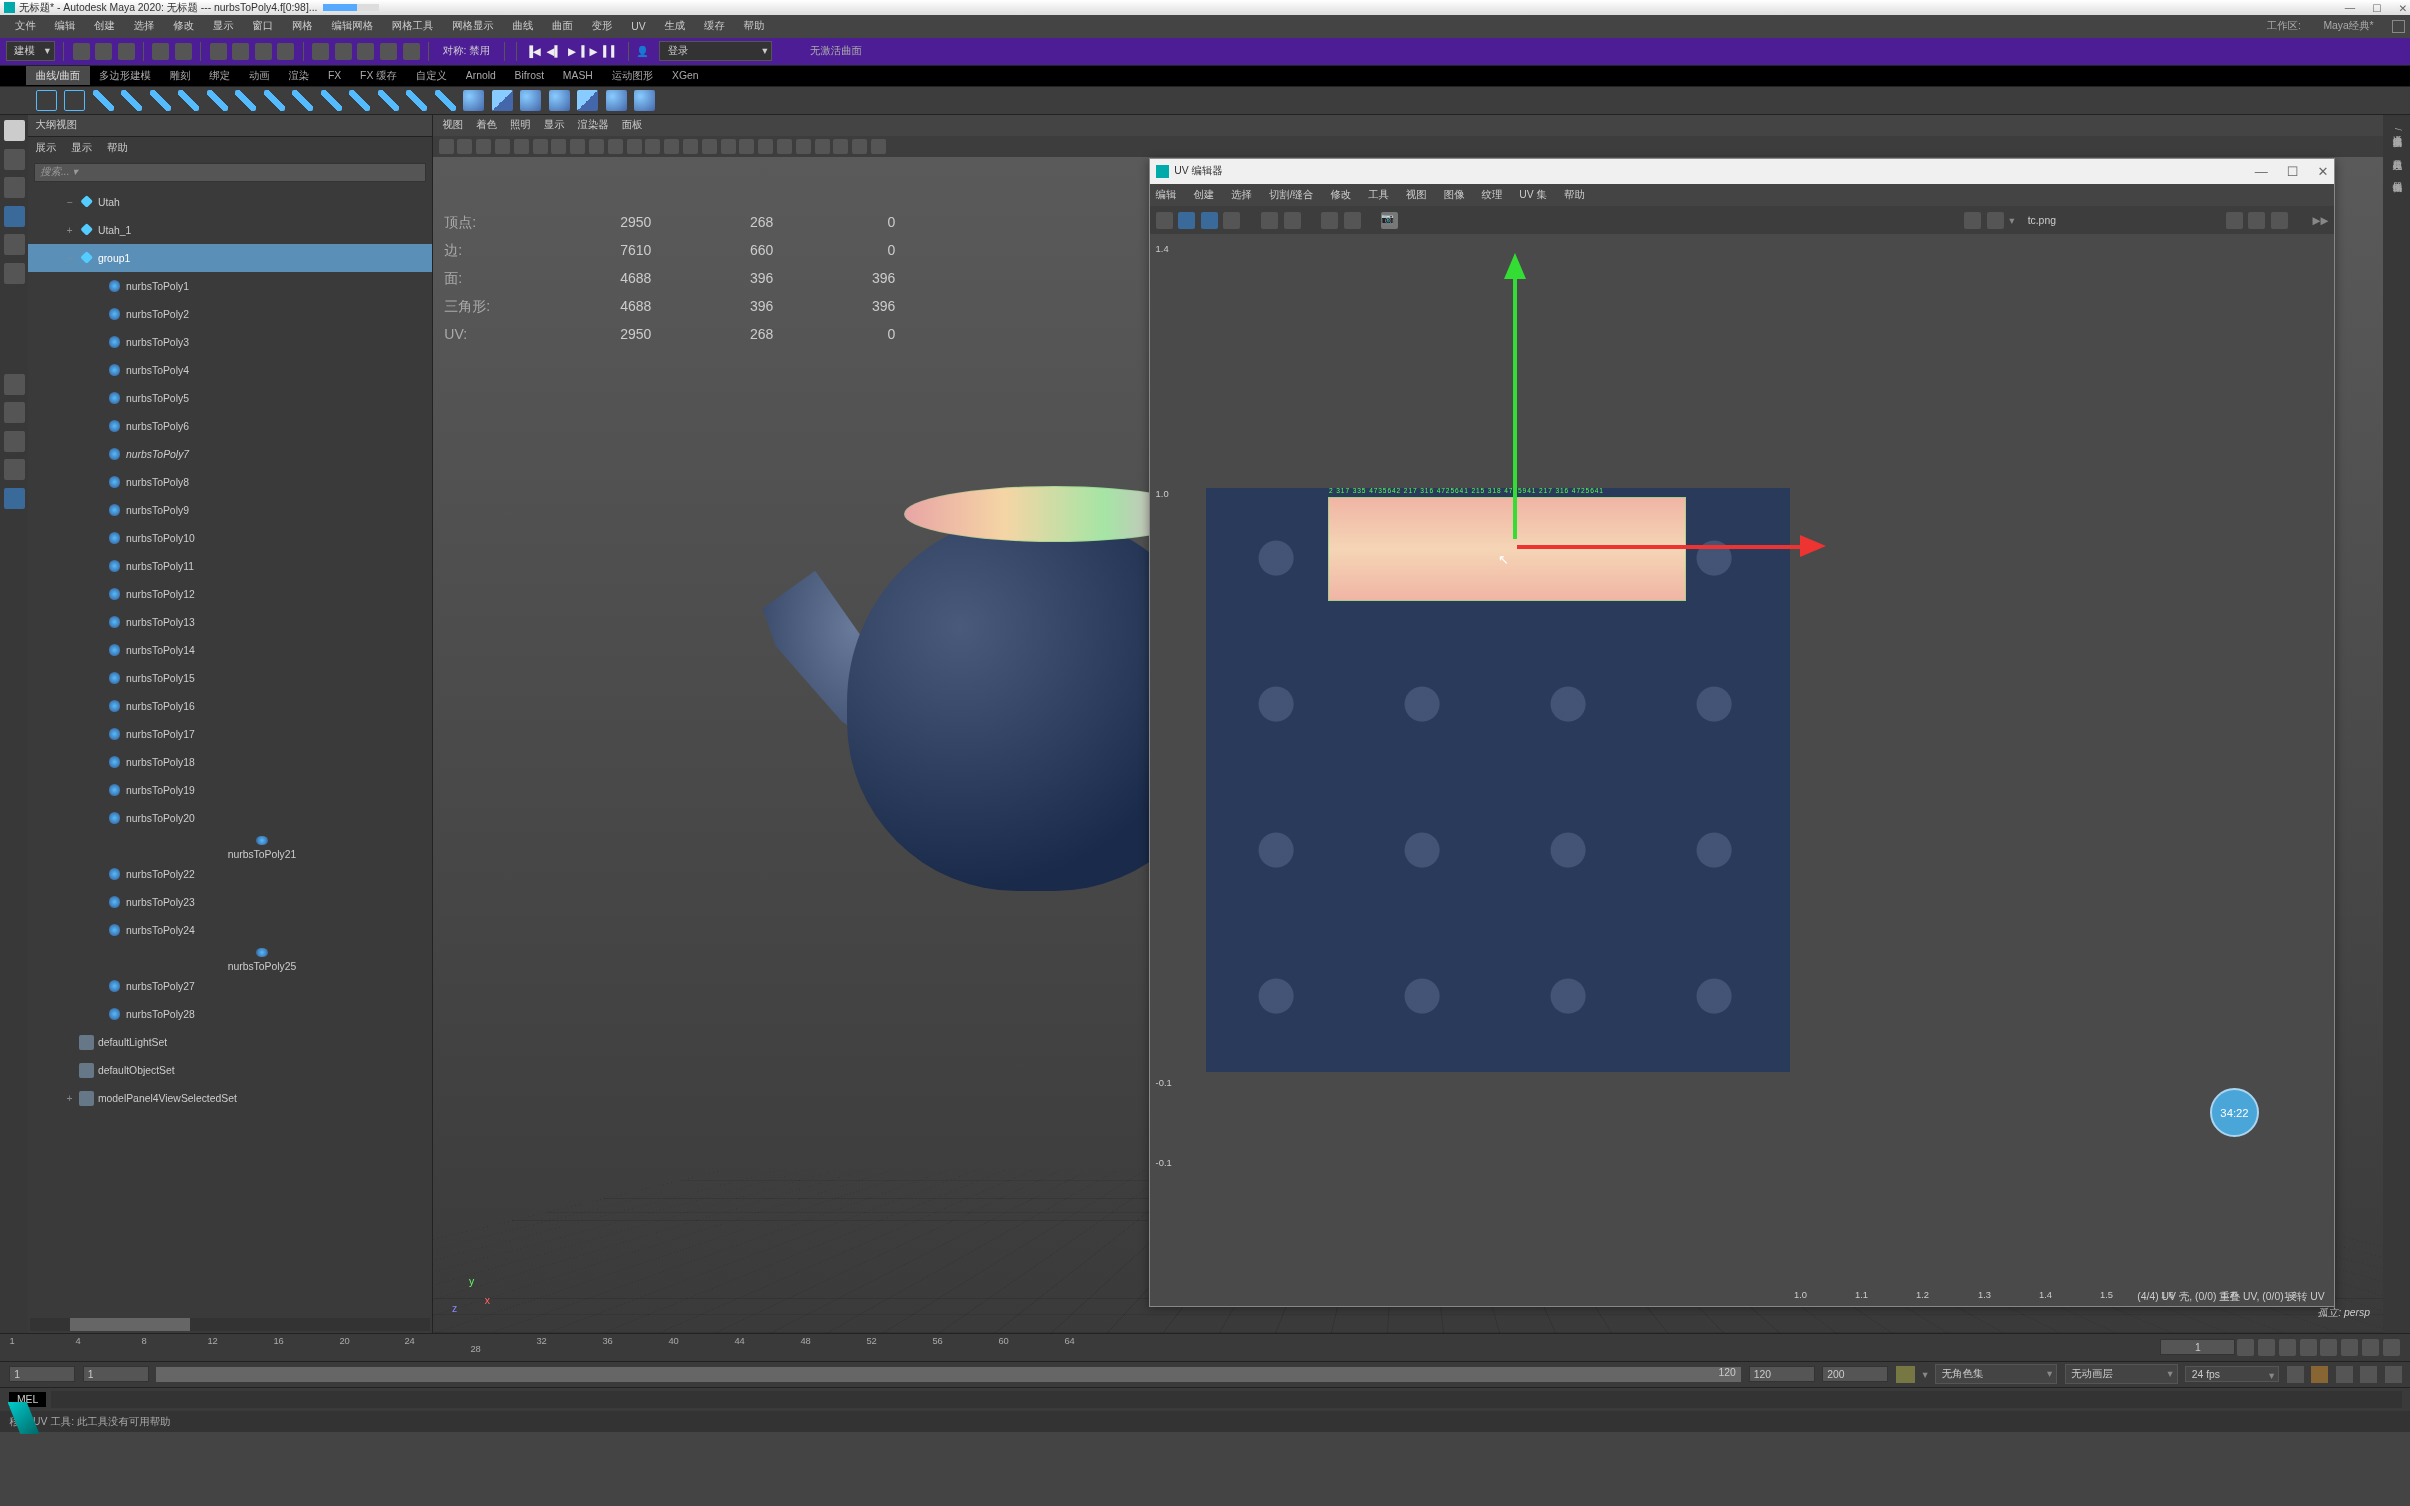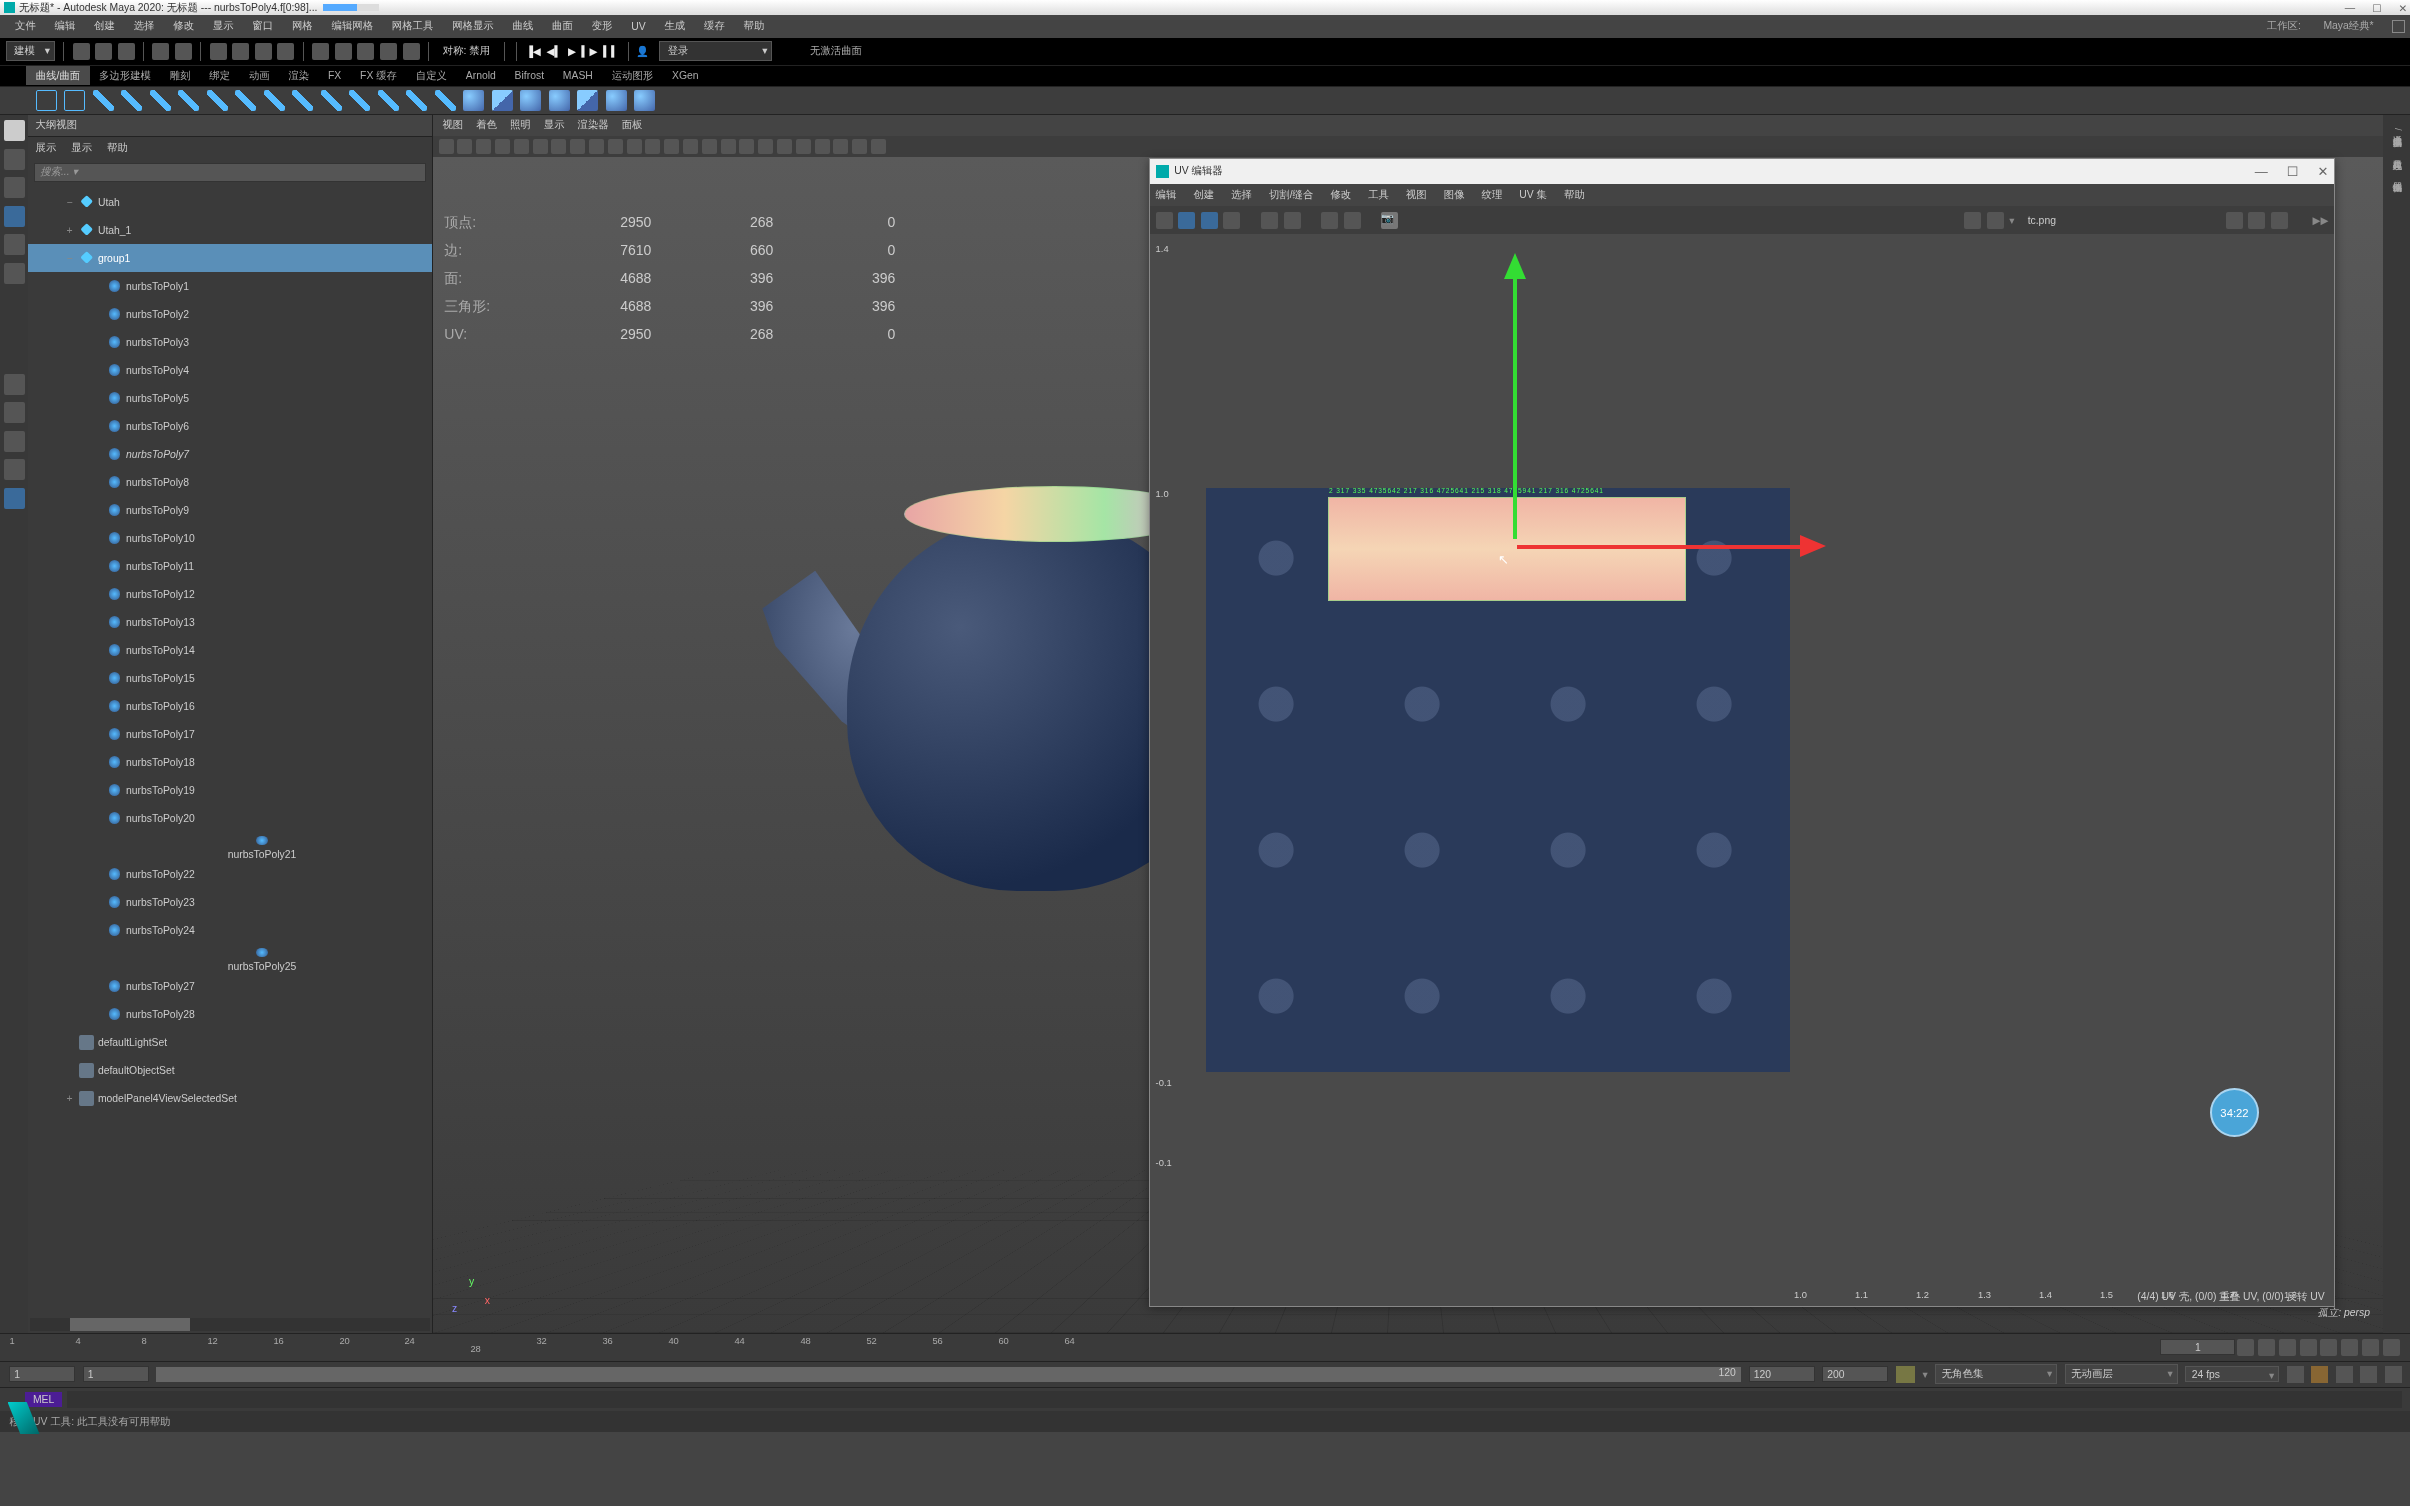--- a/index.html
+++ b/index.html
@@ -6,21 +6,21 @@
 body { background: #444; color: #ccc; font-size: 10.4px; overflow: hidden; width: 2411px; height: 1507px; transform-origin: top left; }
 .titlebar { height: 15px; background: linear-gradient(#fff, #ddd); display: flex; align-items: center; padding: 0 3.8px; color: #333; font-size: 10.4px; }
 .titlebar .mlogo { width: 11.3px; height: 11.3px; background: #0aa; margin-right: 3.8px; }
 .titlebar .progress { width: 56px; height: 7.5px; background: linear-gradient(90deg, #5af 60%, #ddd 60%); margin: 0 5.6px; }
 .titlebar .wbtns { margin-left: auto; display: flex; gap: 17px; color: #666; }
 .menubar { height: 22.6px; background: #444; display: flex; align-items: center; padding: 0 5.6px; }
 .menubar span { padding: 0 9.4px; cursor: pointer; }
 .menubar .spacer { flex: 1; }
 .menubar .workspace { color: #aaa; }
 .menubar .boxicon { margin-left: 9.4px; width: 13px; height: 13px; border: 0.9px solid #888; }
-.shelfbar { height: 28px; background: #000000; display: flex; align-items: center; padding: 0 5.6px; gap: 5.6px; border-bottom: 0.9px solid #222; }
+.shelfbar { height: 28px; background: #4c1d95; display: flex; align-items: center; padding: 0 5.6px; gap: 5.6px; border-bottom: 0.9px solid #222; }
 .shelfbar .dropdown { background: #333; border: 0.9px solid #555; padding: 1.9px 19px 1.9px 7.5px; position: relative; }
 .shelfbar .dropdown::after { content: "▾"; position: absolute; right: 3.8px; }
 .shelfbar .sep { width: 0.9px; height: 19px; background: #555; margin: 0 2.8px; }
 .shelfbar .icon { width: 17px; height: 17px; background: #555; border-radius: 1.9px; }
 .shelfbar .play { color: #eee; }
 .tabbar { height: 21px; background: #000000; display: flex; align-items: center; padding: 0 3.8px; border-bottom: 0.9px solid #222; }
 .tabbar .tab { padding: 2.8px 9.4px; color: #aaa; cursor: pointer; }
 .tabbar .tab.active { background: #4a4a4a; color: #ddd; }
 .shelficons { height: 28px; background: #3d3d3d; display: flex; align-items: center; padding: 0 5.6px; gap: 7.5px; border-bottom: 0.9px solid #222; }
 .shelficons .si { width: 21px; height: 21px; border-radius: 1.9px; }
@@ -98,21 +98,21 @@
 .timeslider .marks span { position: absolute; top: 1.9px; font-size: 9.4px; color: #aaa; }
 .timeslider .curframe { background: #555; border: 0.9px solid #333; width: 75px; text-align: center; padding: 1.9px; margin-left: 9.4px; }
 .timeslider .pbtn { width: 17px; height: 17px; background: #555; margin: 0 1.9px; border-radius: 1.9px; }
 .rangebar { height: 26px; background: #3a3a3a; display: flex; align-items: center; padding: 0 9.4px; gap: 7.5px; border-top: 0.9px solid #222; }
 .rangebar input { background: #555; border: 0.9px solid #333; color: #ccc; width: 66px; padding: 1.9px 3.8px; font-size: 10.4px; }
 .rangebar .range { flex: 1; height: 15px; background: #333; position: relative; }
 .rangebar .range::before { content: ""; position: absolute; left: 0; width: 100%; height: 100%; background: #666; }
 .rangebar .dd { background: #444; border: 0.9px solid #555; padding: 1.9px 17px 1.9px 5.6px; position: relative; }
 .rangebar .dd::after { content: "▾"; position: absolute; right: 3.8px; color: #888; }
 .cmdbar { height: 24.5px; background: #3a3a3a; display: flex; align-items: center; padding: 0 9.4px; border-top: 0.9px solid #222; }
-.cmdbar .mel { background: #4c1d95; padding: 1.9px 7.5px; margin-left: 16px; }
+.cmdbar .mel { background: #000000; padding: 1.9px 7.5px; }
 .cmdbar .cmdinput { flex: 1; background: #333; height: 17px; margin-left: 5.6px; }
 .statusbar { height: 21px; background: #333; display: flex; align-items: center; padding: 0 9.4px; font-size: 10.4px; color: #aaa; }
 .mayalogo { position: absolute; left: 7.5px; bottom: 72px; width: 32px; height: 32px; background: linear-gradient(135deg, #0cc, #066); clip-path: polygon(0 0, 60% 0, 100% 100%, 40% 100%); }
 </style>
 </head>
 <body>
 
 <div class="titlebar">
   <div class="mlogo"></div>
   <span>无标题* - Autodesk Maya 2020: 无标题 --- nurbsToPoly4.f[0:98]...</span>

